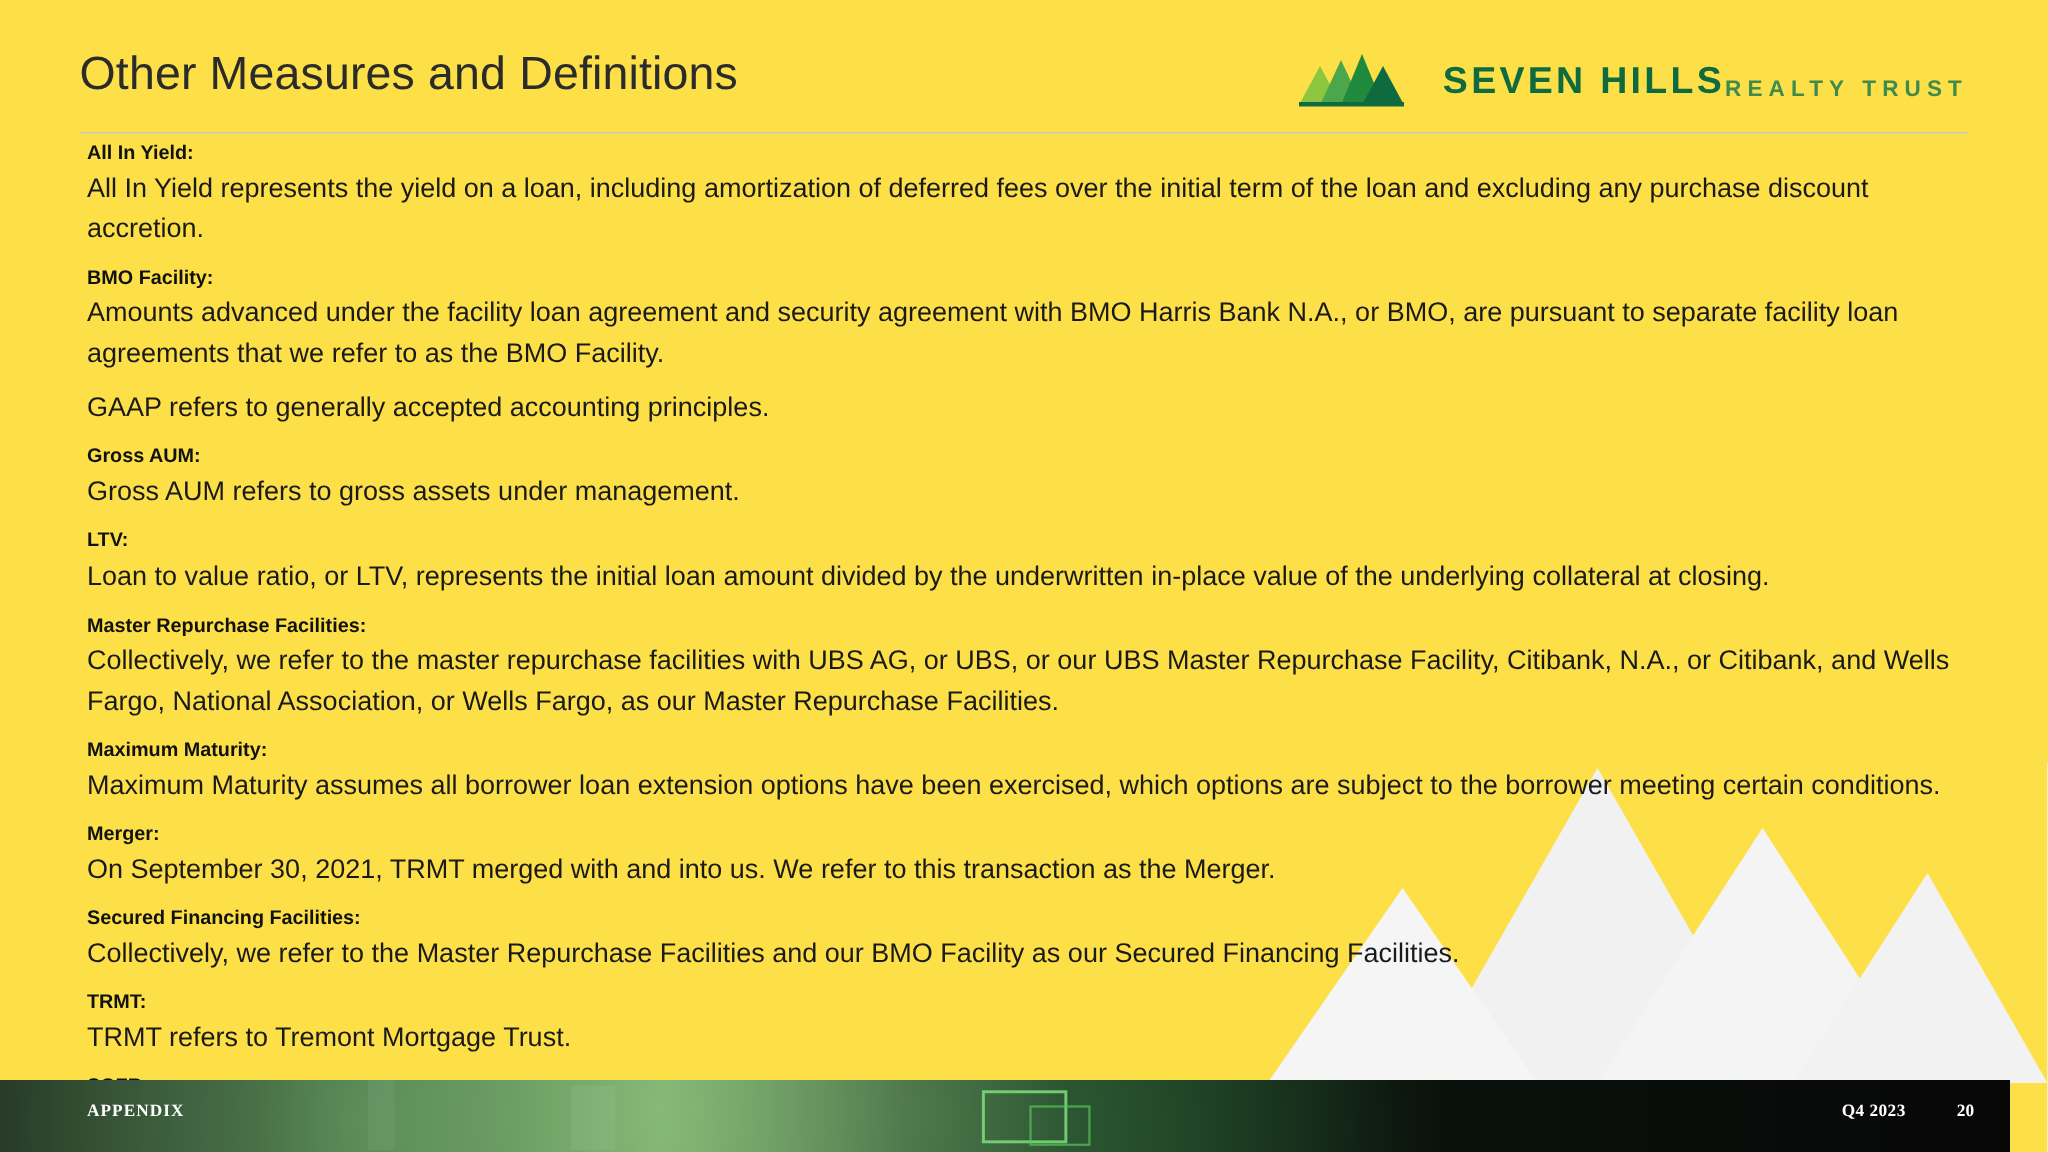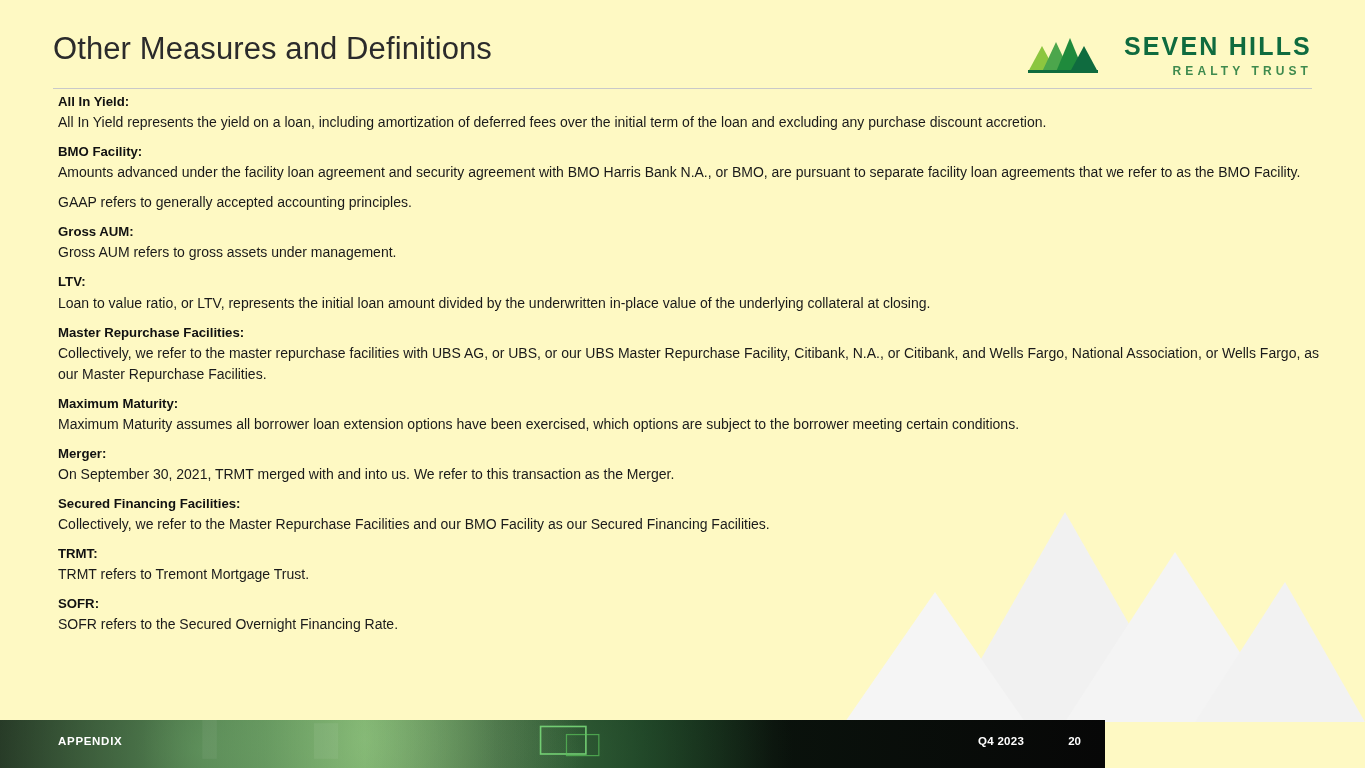--- a/index.html
+++ b/index.html
@@ -9,21 +9,21 @@
     width: 1365px;
     height: 768px;
     overflow: hidden;
     background: #ffffff;
     font-family: "Liberation Sans", sans-serif;
   }
   .slide {
     position: relative;
     width: 1365px;
     height: 768px;
-    background: #fef9c3;
+    background: #fde047;
     overflow: hidden;
   }
   
   .deco {
     position: absolute;
     right: 0;
     bottom: 46px;
     width: 600px;
     height: 280px;
     pointer-events: none;
@@ -48,32 +48,32 @@
   .logo {
     position: absolute;
     right: 0;
     top: 6px;
     display: flex;
     align-items: center;
     gap: 10px;
   }
   .logo-text {
     display: flex;
-    flex-direction: column;
+    flex-direction: row;
     align-items: flex-end;
     line-height: 1;
   }
   .logo-name {
     font-size: 25px;
     font-weight: 700;
     letter-spacing: 2.2px;
     color: #0f6b3f;
   }
   .logo-sub {
-    font-size: 12px;
+    font-size: 15px;
     font-weight: 600;
     letter-spacing: 4.1px;
     color: #3f8a4e;
     margin-top: 6px;
   }
   .rule {
     position: absolute;
     left: 53px;
     right: 53px;
     top: 88px;
@@ -87,35 +87,36 @@
     right: 40px;
   }
   .entry { margin-bottom: 9px; }
   .term {
     font-size: 13.2px;
     font-weight: 700;
     color: #111111;
     line-height: 1.45;
   }
   .def {
-    font-size: 14px;
+    font-size: 18px;
     font-weight: 400;
     color: #1a1a1a;
     line-height: 1.5;
     margin-top: 1px;
     max-width: 1270px;
   }
   .footer {
     position: absolute;
     left: 0;
     bottom: 0;
-    width: 1105px;
+    width: 1340px;
     height: 48px;
     background: #111111;
     overflow: hidden;
+    font-family: Liberation Serif, serif;
   }
   .footer-img {
     position: absolute;
     inset: 0;
     background:
       radial-gradient(circle at 18% 60%, rgba(120,190,120,0.55) 0%, rgba(20,40,20,0) 42%),
       radial-gradient(circle at 33% 40%, rgba(180,220,160,0.45) 0%, rgba(20,40,20,0) 30%),
       radial-gradient(circle at 52% 70%, rgba(60,120,70,0.5) 0%, rgba(10,20,10,0) 38%),
       linear-gradient(90deg, #0b0d0b 0%, #1d2a1b 12%, #3c5c33 24%, #6d9a54 33%, #2f4a2b 45%, #14301a 58%, #0a120c 70%, #070707 100%);
   }
@@ -132,21 +133,21 @@
     letter-spacing: 0.7px;
     color: #ffffff;
     z-index: 3;
   }
   .footer-right {
     position: absolute;
     right: 24px;
     top: 15px;
     display: flex;
     align-items: flex-start;
-    gap: 44px;
+    gap: 34px;
     z-index: 3;
     margin-left: 44px;
   }
   .footer-quarter {
     font-size: 11.5px;
     font-weight: 700;
     color: #ffffff;
     letter-spacing: 0.3px;
   }
   .footer-page {

